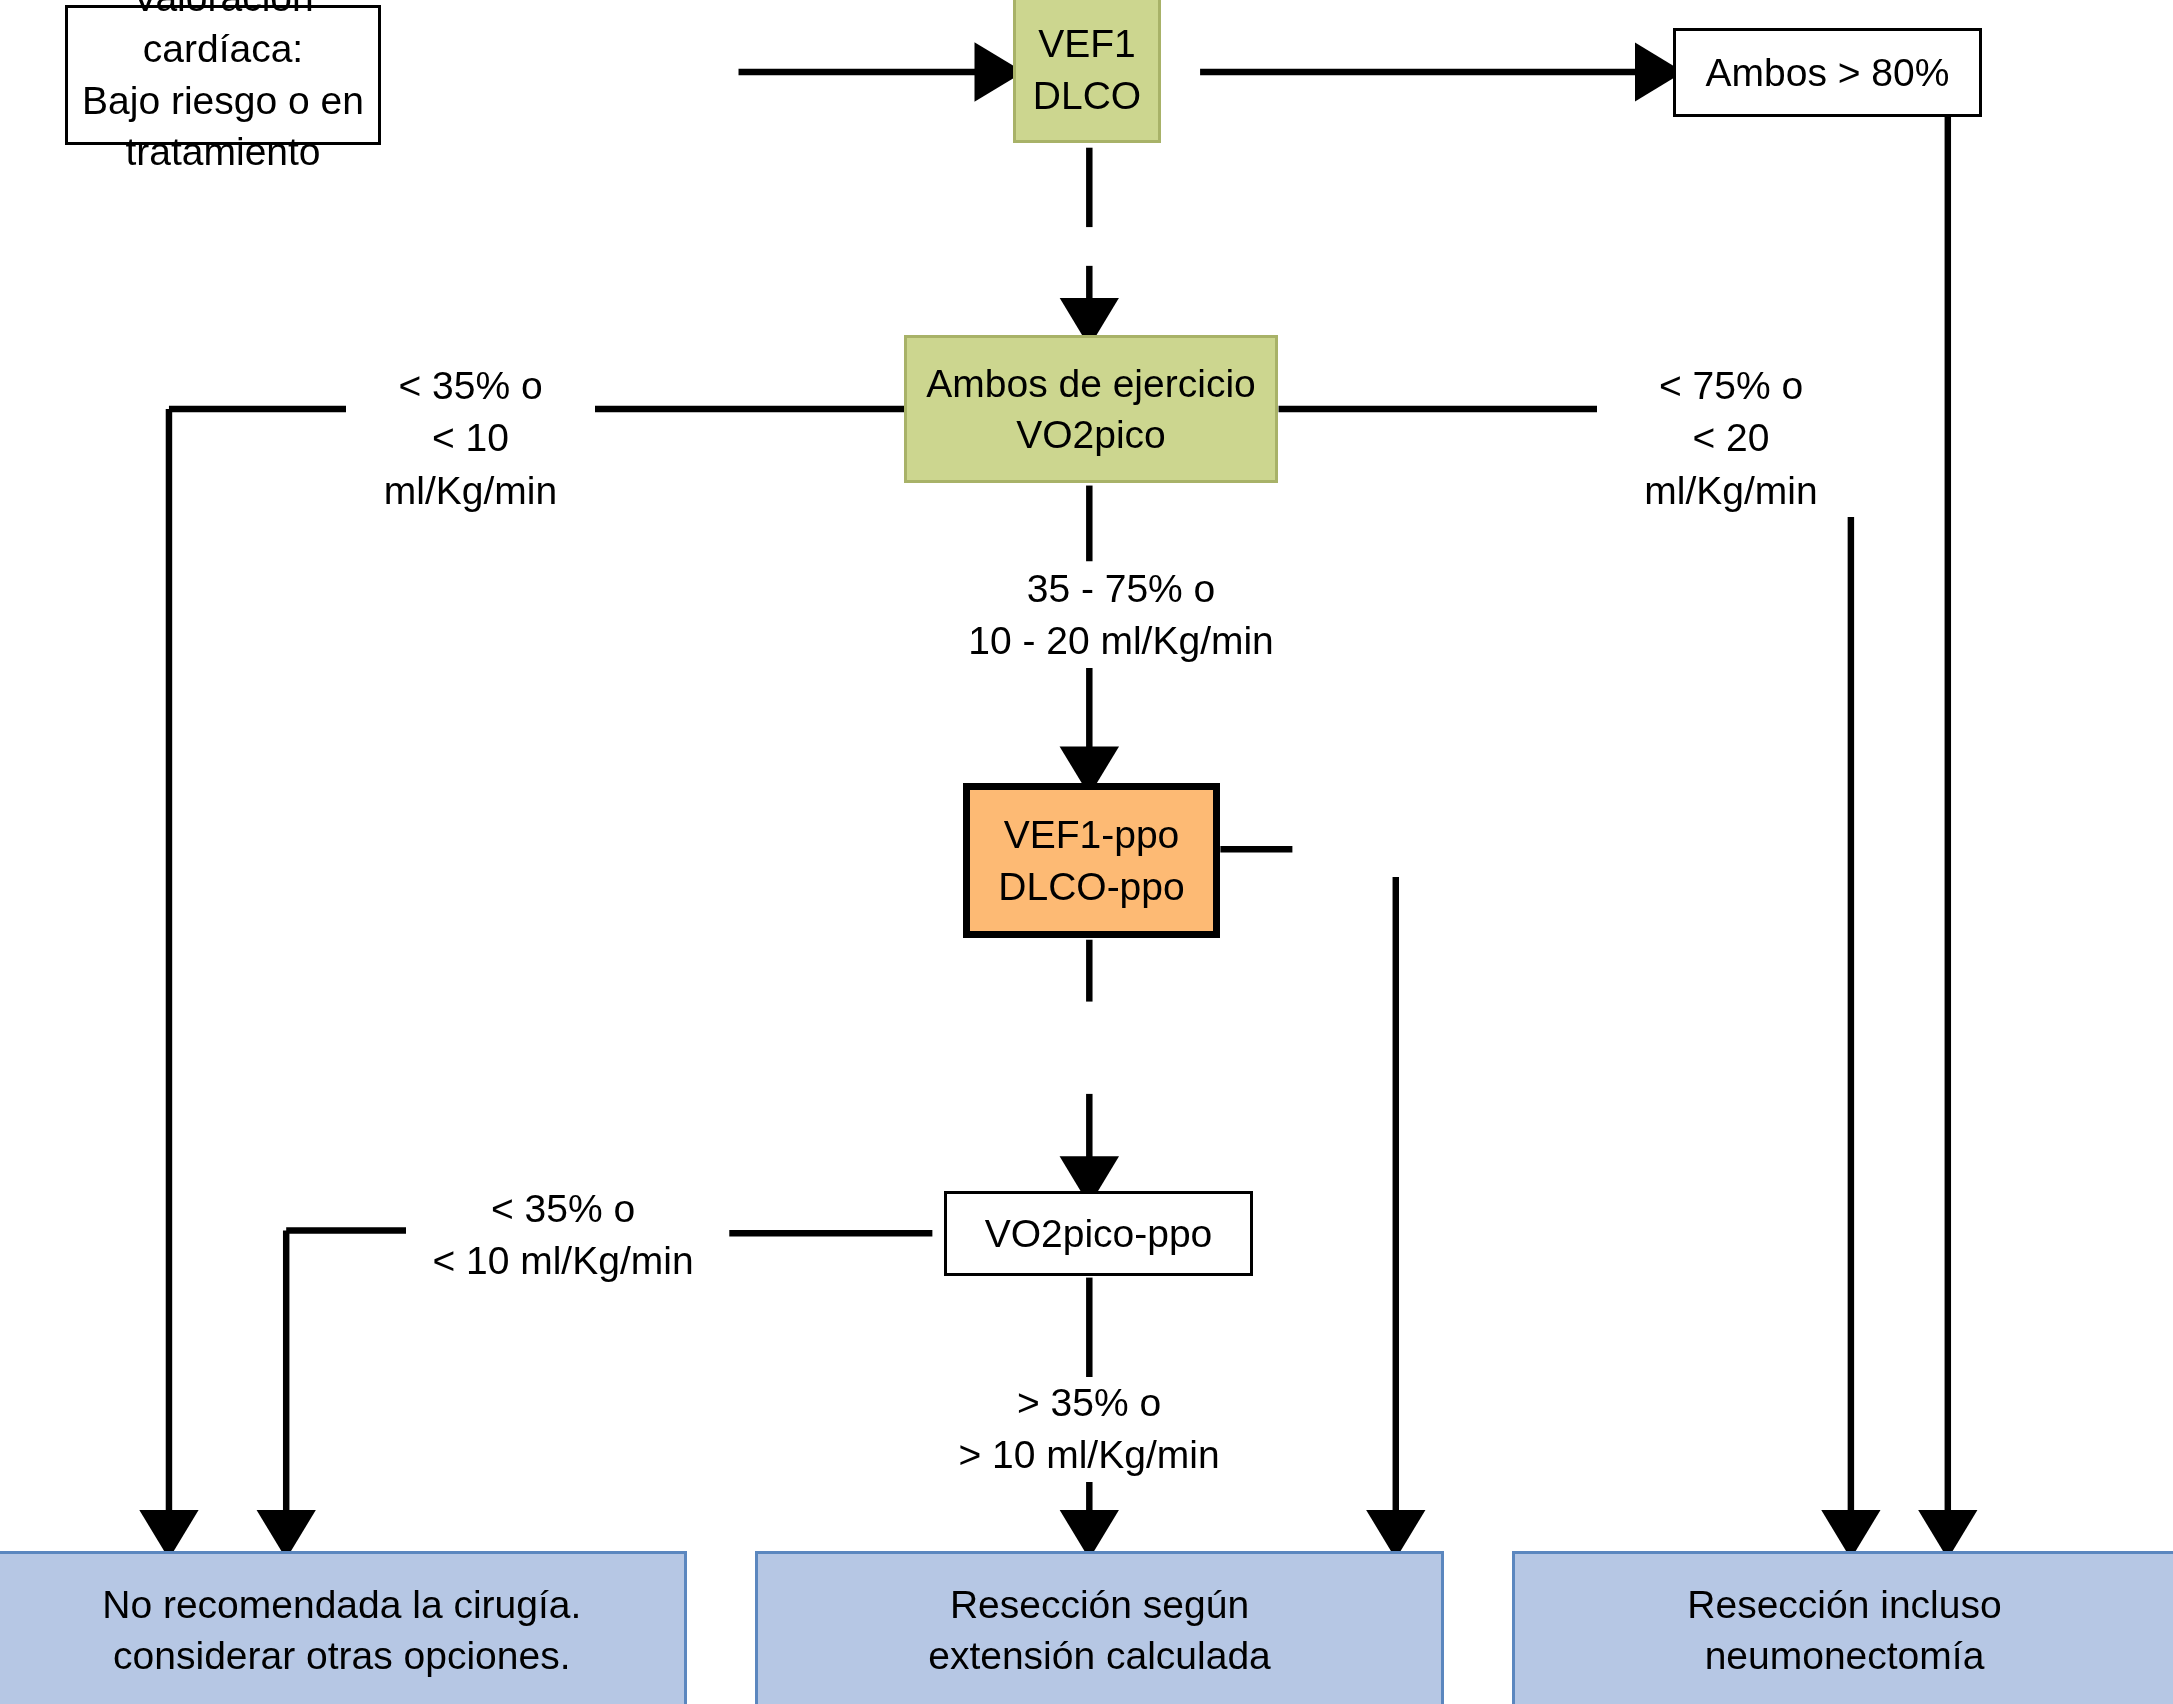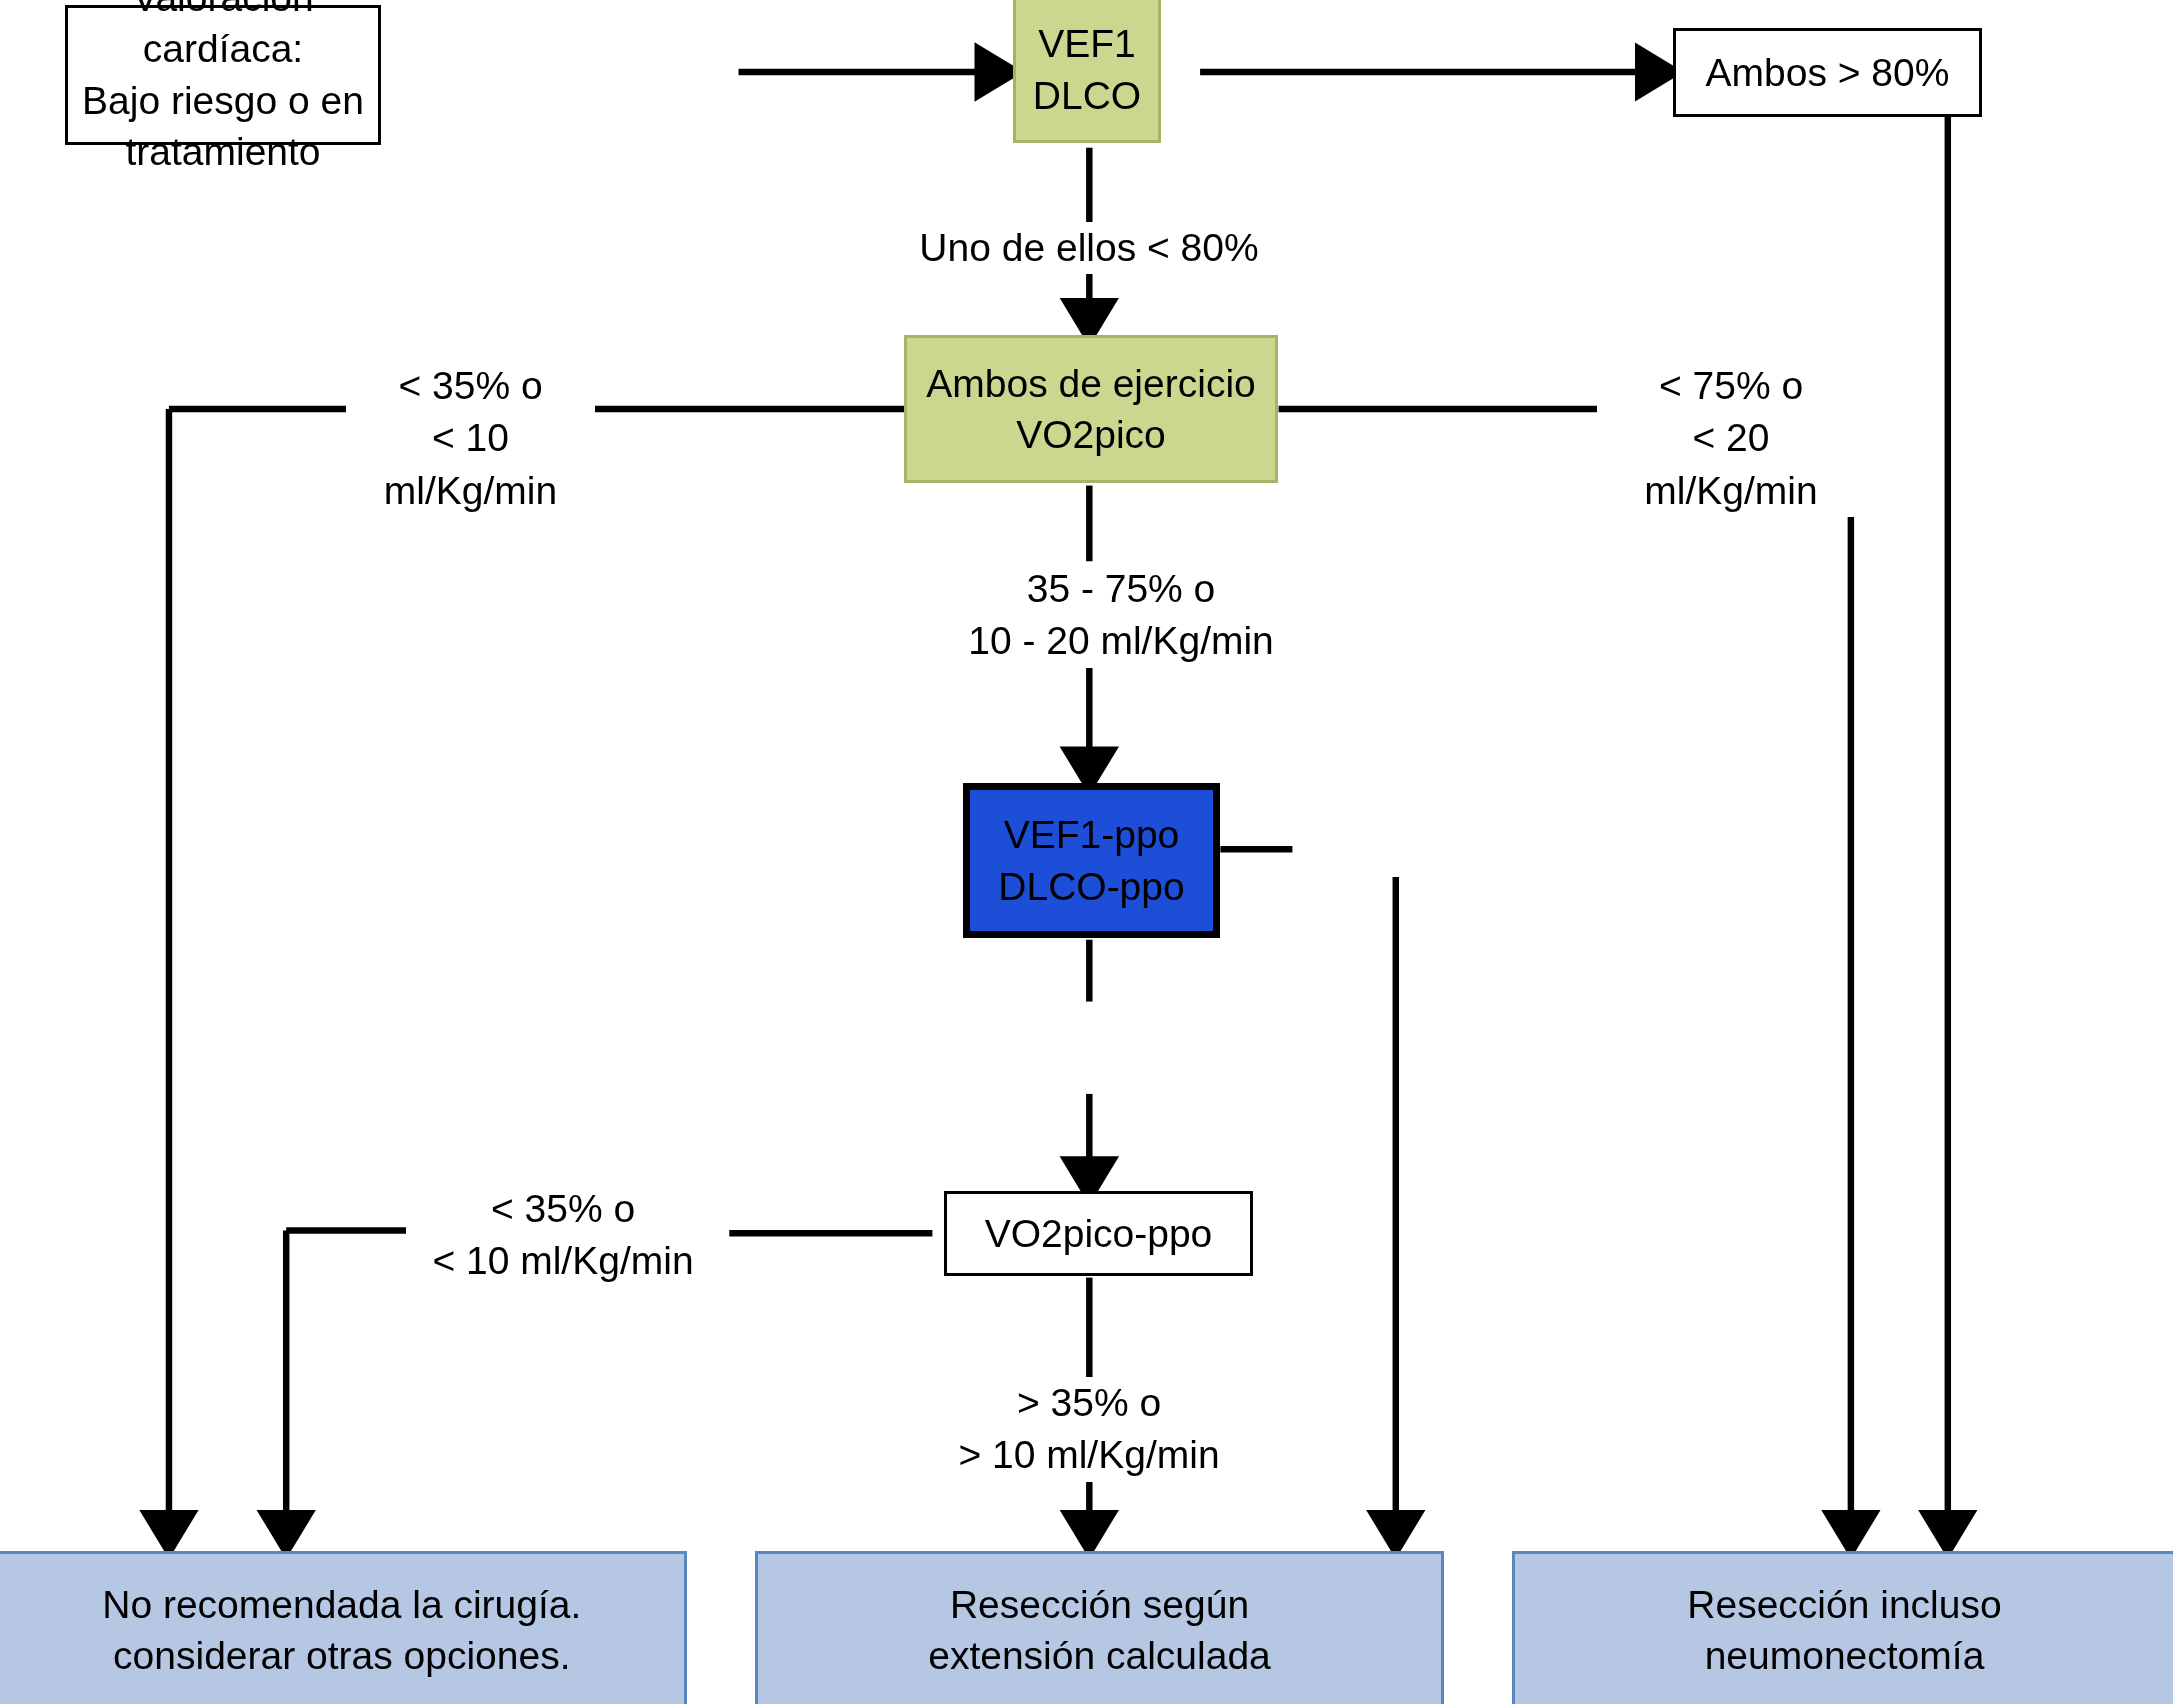--- a/index.html
+++ b/index.html
@@ -14,21 +14,21 @@
   .node{
     position:absolute;
     box-sizing:border-box;
     display:flex;align-items:center;justify-content:center;
     text-align:center;
     color:#000000;
     line-height:1.32;
     white-space:pre-line;
   }
   .node-white{background:#ffffff;border:3.7px solid #000000;}
-  .node-white-thick{background:#1d4ed8;border:7.4px solid #000000;}
+  .node-white-thick{background:#fdba74;border:7.4px solid #000000;}
   .node-green{background:#ccd68f;border:3.7px solid #a8b268;}
   .node-blue{background:#b6c7e4;border:3.7px solid #5b87bf;}
   .label{
     position:absolute;
     color:#000000;
     text-align:center;
     line-height:1.34;
     white-space:pre-line;
     background:#ffffff;
     padding:0 5.5px;
@@ -101,21 +101,20 @@
 
   <div class="node node-blue f42" style="left:-3.7px;top:1551px;width:691px;height:158px;">No recomendada la cirugía.
 considerar otras opciones.</div>
 
   <div class="node node-blue f42" style="left:755px;top:1551px;width:689px;height:158px;">Resección según
 extensión calculada</div>
 
   <div class="node node-blue f42" style="left:1512px;top:1551px;width:665px;height:158px;">Resección incluso
 neumonectomía</div>
 
-  <div class="label f42" style="left:886px;top:222px;width:406px;">Uno de ellos &lt; 80%</div>
 
   <div class="label f42" style="left:346px;top:360px;width:249px;">&lt; 35% o
 &lt; 10 ml/Kg/min</div>
 
   <div class="label f42" style="left:1597px;top:360px;width:268px;">&lt; 75% o
 &lt; 20 ml/Kg/min</div>
 
   <div class="label f42" style="left:955px;top:563px;width:332px;">35 - 75% o
 10 - 20 ml/Kg/min</div>
 

